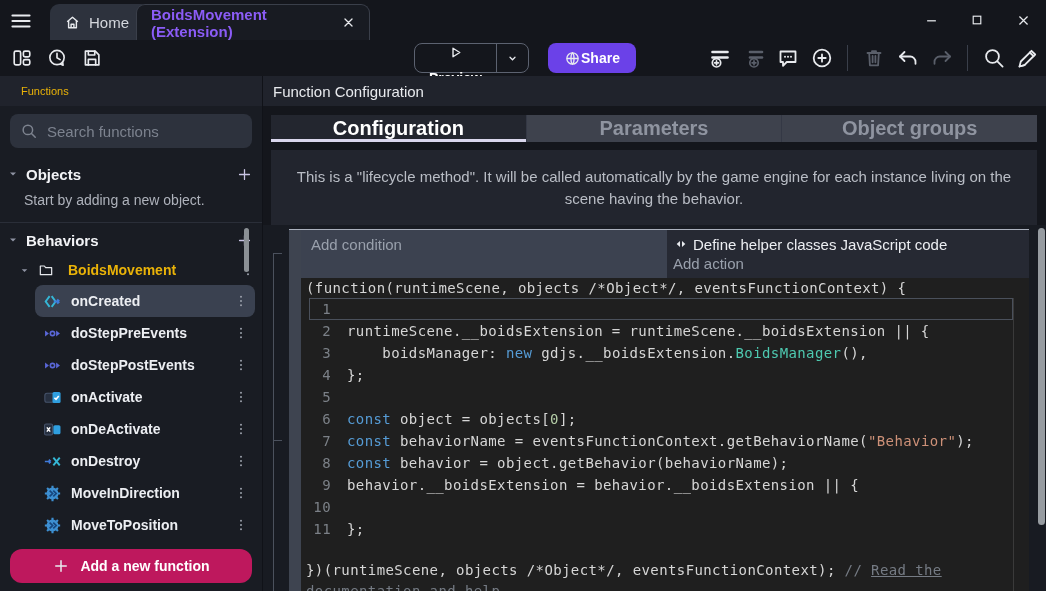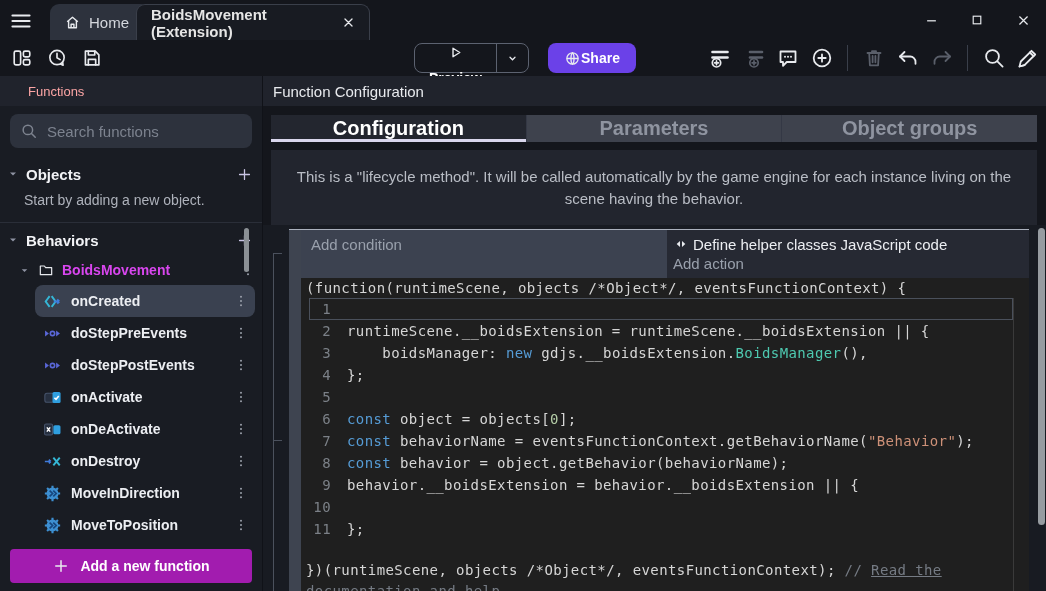--- a/index.html
+++ b/index.html
@@ -9,65 +9,65 @@
   .icon-btn { display:flex; align-items:center; justify-content:center; color:#e8eaee; cursor:pointer; }
   .icon-btn.dim { color:#5a5f6a; }
 
   
   #titlebar { position:absolute; left:0; top:0; width:1046px; height:40px; background:#14161c; }
   #hamburger { position:absolute; left:9px; top:9px; width:24px; height:24px; color:#e8eaee; }
   .tt { position:absolute; top:4px; height:36px; display:flex; align-items:center;
         border-radius:9px 9px 0 0; font-size:15px; color:#d4d7dd; padding:0 14px; cursor:pointer; }
   #tab-home { left:50px; width:100px; background:#2d323d; gap:8px;text-align:right; }
   #tab-ext  { left:136px; width:234px; background:#181b22; border:1px solid #3a3f4a; border-bottom:none;
-              font-weight:bold; color:#e5e5e5; gap:10px; justify-content:space-between; }
+              font-weight:bold; color:#8b5cf6; gap:10px; justify-content:space-between; }
   .winbtns { position:absolute; right:0; top:0; height:40px; display:flex; }
   .winbtn { width:46px; height:40px; display:flex; align-items:center; justify-content:center; color:#e8eaee; cursor:pointer; }
 
   
   #toolbar { position:absolute; left:0; top:40px; width:1046px; height:36px; background:#14161c; }
   #tb-left { position:absolute; left:10px; top:0; height:36px; display:flex; align-items:center; gap:11px; }
   #tb-left .icon-btn { width:24px; height:24px; }
   #preview-btn { position:absolute; left:414px; top:3px; height:30px; display:flex; align-items:stretch;
     border:1px solid #5c6270; border-radius:8px; color:#ffffff; cursor:pointer; }
   #preview-main { display:flex; align-items:center; gap:9px; padding:0 14px; font-size:14px; font-weight:bold;flex-direction:column; }
   #preview-caret { width:32px; display:flex; align-items:center; justify-content:center; border-left:1px solid #5c6270; }
   #share-btn { position:absolute; left:548px; top:3px; height:30px; width:88px; background:#6b41e8; border-radius:8px;
     display:flex; align-items:center; justify-content:center; color:#fff; font-size:14px; font-weight:bold; cursor:pointer; }
   #tb-right { position:absolute; right:6px; top:0; height:36px; display:flex; align-items:center; gap:9px; }
   #tb-right .icon-btn { width:25px; height:25px; }
   .tb-divider { width:1px; height:26px; background:#3a3f4a; margin:0 4px; }
 
   
   #sidebar { position:absolute; left:0; top:76px; width:262px; height:515px; background:#191c23; }
   #sb-header { position:absolute; left:0; top:0; width:262px; height:30px; background:#20232c;
-    display:flex; align-items:center; padding-left:28px; font-size:13px; color:#fca5a5; }
+    display:flex; align-items:center; padding-left:21px; font-size:11px; color:#eab308; }
   #sb-search { position:absolute; left:10px; top:38px; width:242px; height:34px; background:#2d323d; border-radius:8px;
     display:flex; align-items:center; gap:9px; padding:0 10px; }
   #sb-search input { background:transparent; border:none; outline:none; color:#cfd3da; font-size:15px; width:180px;
     font-family:"Liberation Sans", sans-serif; }
   #sb-search input::placeholder { color:#7d838f; }
   .sec-head { position:absolute; left:0; width:262px; height:28px; display:flex; align-items:center; }
   .sec-caret { width:26px; display:flex; justify-content:center; color:#8f93a3; }
   .sec-title { font-size:15px; font-weight:bold; color:#f2f3f6; flex:1; }
   .sec-plus { width:36px; display:flex; justify-content:center; color:#c9c4e4; cursor:pointer; }
   #sb-empty { position:absolute; left:24px; top:116px; font-size:14px; color:#aeb2bb; }
   #sb-divider { position:absolute; left:0; top:146px; width:262px; height:1px; background:#2a2e38; }
   #group-row { position:absolute; left:0; top:180px; width:262px; height:28px; display:flex; align-items:center; }
   #group-row .g-caret { width:20px; margin-left:14px; display:flex; justify-content:center; color:#8f93a3; }
   #group-row .g-folder { width:24px; display:flex; justify-content:center; color:#e8eaee; }
-  #group-row .g-label { flex:1; margin-left:4px; font-size:14px; font-weight:bold; color:#d946ef; }
+  #group-row .g-label { flex:1; margin-left:10px; font-size:14px; font-weight:bold; color:#eab308; }
   .kebab { width:28px; height:24px; display:flex; align-items:center; justify-content:center; color:#9aa0ab; cursor:pointer; }
   #fn-list { position:absolute; left:0; top:209px; width:262px; }
   .fn-row { position:relative; height:32px; margin:0 7px 0 35px; display:flex; align-items:center;
     border-radius:8px; cursor:pointer; color:#eceef2; }
   .fn-row.selected { background:#3a4150; }
   .fn-icon { width:22px; margin-left:6px; display:flex; justify-content:center; }
   .fn-label { flex:1; margin-left:8px; font-size:14px; font-weight:bold; white-space:nowrap; }
-  #add-fn-btn { position:absolute; left:10px; top:473px; width:242px; height:34px; background:#a21caf; border-radius:4px;
+  #add-fn-btn { position:absolute; left:10px; top:473px; width:242px; height:34px; background:#be185d; border-radius:12px;
     display:flex; align-items:center; justify-content:center; gap:10px; color:#fff; font-size:14px; font-weight:bold; cursor:pointer; }
   #sb-scroll { position:absolute; left:244px; top:152px; width:5px; height:44px; background:#8b9095; border-radius:3px; }
 
   
   #main { position:absolute; left:262px; top:76px; width:784px; height:515px; background:#14161c; border-left:1px solid #101218; }
   #main-header { position:absolute; left:0; top:0; width:784px; height:30px; background:#20232c;
     display:flex; align-items:center; padding-left:10px; font-size:15px; color:#e8eaee; }
   #main-tabs { position:absolute; left:8px; top:39px; width:766px; height:27px; background:#3e424d; display:flex; }
   .mtab { flex:1; display:flex; align-items:center; justify-content:center; font-size:20px; font-weight:bold;
     color:#8f94a0; cursor:pointer; position:relative; border-right:1px solid #343845; }

